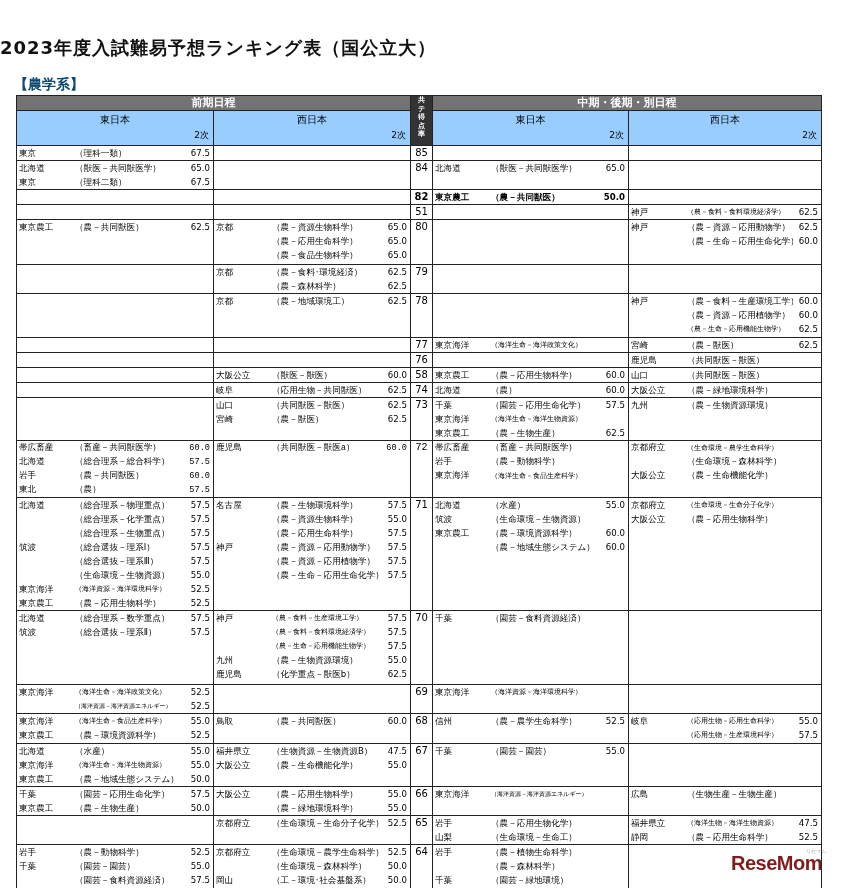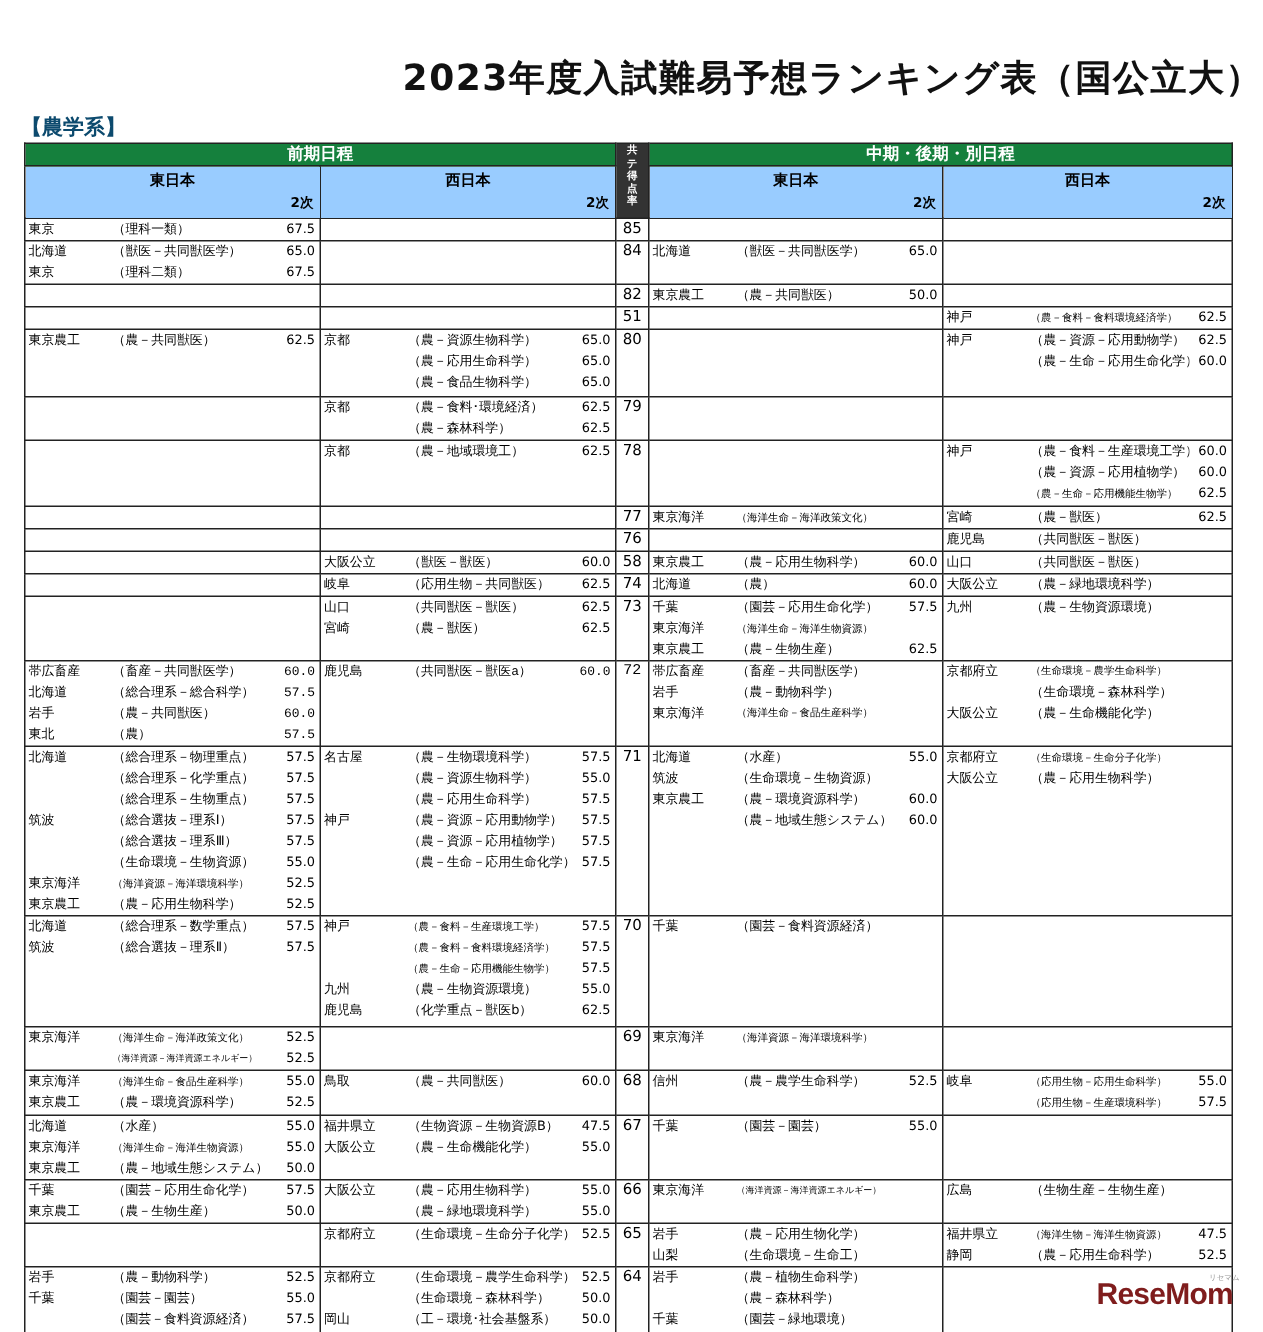--- a/index.html
+++ b/index.html
@@ -1,24 +1,24 @@
 <!DOCTYPE html>
 <html><head>
 <meta charset="utf-8">
 <style>
   * { box-sizing: border-box; margin: 0; padding: 0; }
   html, body { width: 842px; height: 888px; background: #ffffff; overflow: hidden; }
   body { font-family: "DejaVu Sans", "Liberation Sans", sans-serif; color: #000; position: relative; }
-  .title { position: absolute; top: 36px; left: 0; width: 842px; text-align: right; font-size: 24px; font-weight: bold; letter-spacing: 1px; color: #111; }
+  .title { position: absolute; top: 36px; left: 0; width: 842px; text-align: left; font-size: 18px; font-weight: bold; letter-spacing: 1px; color: #111; }
   .section { position: absolute; top: 76px; left: 14px; font-size: 14px; font-weight: bold; color: #0c4a6e; }
   table.rank { position: absolute; top: 95px; left: 16px; width: 805px; border-collapse: collapse; table-layout: fixed; font-size: 8.6px; }
   table.rank td, table.rank th { border: 1.5px solid #222; vertical-align: top; padding: 0; }
-  th.sched { background: #15803d; color: #fff; font-size: 11px; font-weight: bold; height: 15px; line-height: 14px; text-align: center; }
+  th.sched { background: #737373; color: #fff; font-size: 11px; font-weight: bold; height: 15px; line-height: 14px; text-align: center; }
   th.kyotsu { background: #333333; color: #fff; font-size: 7px; line-height: 8.6px; text-align: center; vertical-align: middle; font-weight: bold; padding-top: 1px; }
-  th.region { background: #99ccff; color: #000; font-size: 10px; font-weight: bold; height: 35px; position: relative; }
+  th.region { background: #99ccff; color: #000; font-size: 10px; font-weight: normal; height: 35px; position: relative; }
   th.region .rname { display: block; text-align: center; padding-top: 2px; }
   th.region .niji { position: absolute; right: 4px; bottom: 3px; font-size: 9px; margin-left: 24px; }
   td.score { text-align: center; font-size: 10px; line-height: 13px; vertical-align: top; padding-top: 0; }
   .entry { display: flex; height: 14px; line-height: 14px; white-space: nowrap; overflow: hidden; }
   .entry .uni { width: 58px; padding-left: 2px; flex-shrink: 0; }
   .entry .dept { flex: 1; overflow: hidden; }
   .entry .dept.small { font-size: 7px; }
   .entry .val { width: 28px; text-align: right; padding-right: 3px; flex-shrink: 0; }
   .logo { position: absolute; left: 731px; top: 852px; font-size: 20px; font-weight: bold; color: #7f1d1d; font-family: "Liberation Sans", sans-serif; letter-spacing: -0.5px; }
   .logo-sub { position: absolute; left: 806px; top: 848px; font-size: 5px; color: #999; }
@@ -95,21 +95,21 @@
         <td class="score">84</td>
         <td>
           <div class="entry">
             <span class="uni">北海道</span>
             <span class="dept">（獣医－共同獣医学）</span>
             <span class="val">65.0</span>
           </div>
         </td>
         <td></td>
       </tr>
-      <tr style="height: 14px;">
+      <tr style="height: 14px; font-weight: bold;">
         <td></td>
         <td></td>
         <td class="score">82</td>
         <td>
           <div class="entry">
             <span class="uni">東京農工</span>
             <span class="dept">（農－共同獣医）</span>
             <span class="val">50.0</span>
           </div>
         </td>

